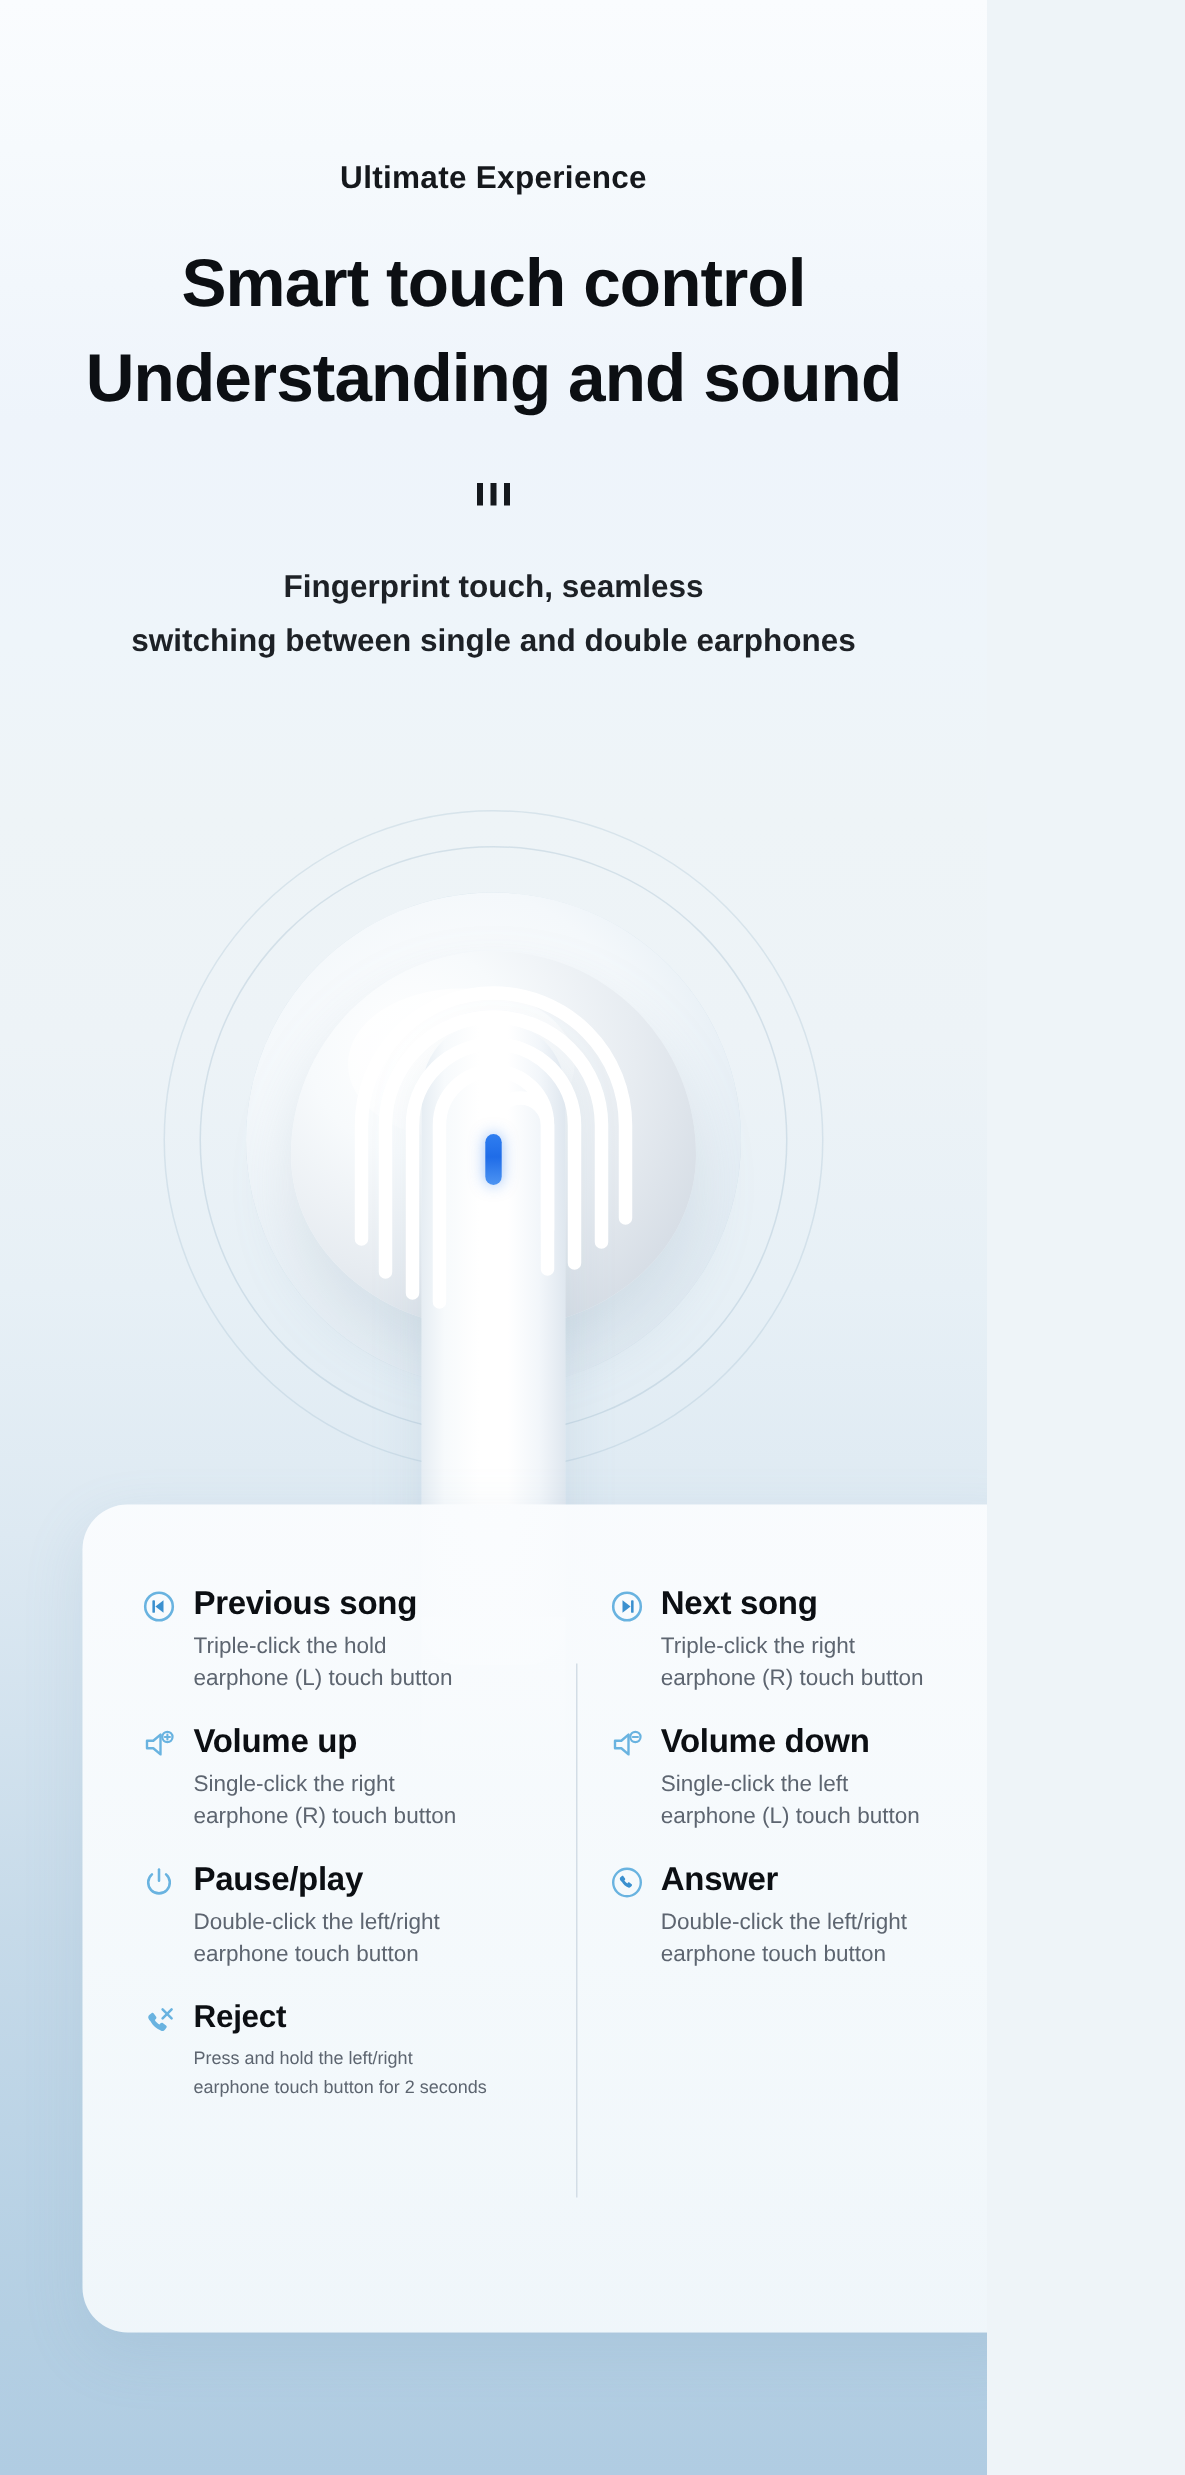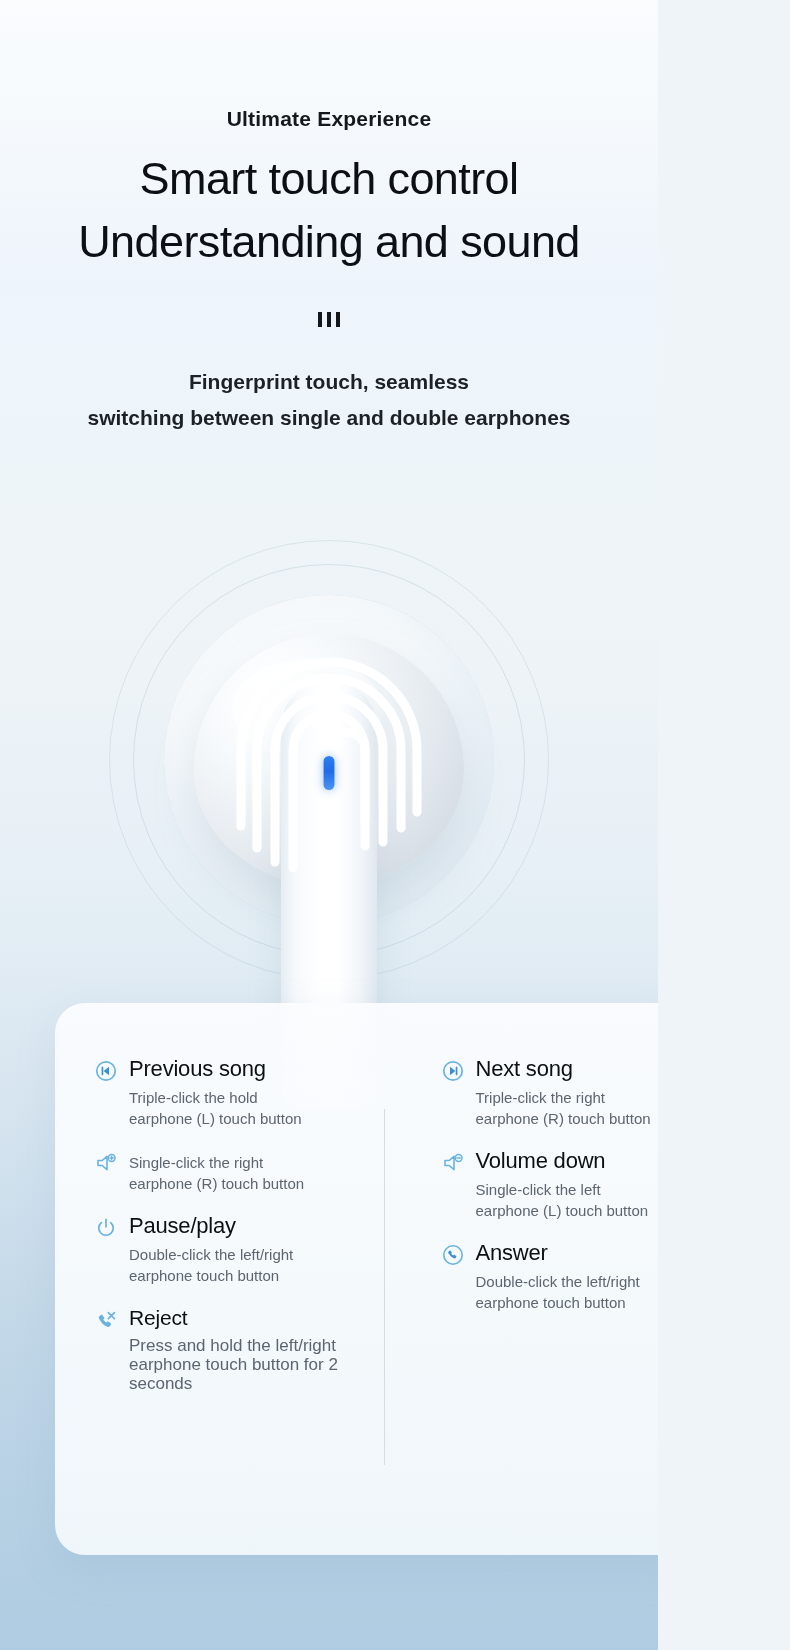--- a/index.html
+++ b/index.html
@@ -37,24 +37,24 @@
   .header { position:relative; z-index:5; padding-top:107px; text-align:center; }
 
   .eyebrow {
     font-size:21px;
     font-weight:700;
     color:#15181c;
     letter-spacing:.2px;
   }
 
   .headline {
-    margin-top:16px;
+    margin-top:26px;
     font-size:45px;
     line-height:63px;
-    font-weight:400;
+    font-weight:700;
     color:#0c0f13;
     letter-spacing:-0.6px;
   }
 
   
   .divider {
     margin:39px auto 0;
     display:flex;
     gap:5px;
     justify-content:center;
@@ -176,21 +176,21 @@
     width:645px; height:552px;
     border-radius:30px;
     background:linear-gradient(180deg, rgba(250,252,254,.96) 0%, rgba(247,251,253,.94) 55%, rgba(244,249,252,.93) 100%);
     box-shadow:0 14px 40px rgba(120,155,185,.16);
     z-index:6;
     padding:52px 26px 30px 38px;
   }
 
   .grid { display:flex; position:relative; height:100%; }
   .col  { width:50%; position:relative; }
-  .col.right { padding-left:56px; }
+  .col.right { padding-left:21px; }
 
   
   .col-sep {
     position:absolute;
     left:50%; top:54px;
     width:1px; height:356px;
     background:#d3dde6;
   }
 
   .feature { display:flex; gap:10px; margin-bottom:18px; }
@@ -201,33 +201,33 @@
     width:26px; height:26px;
     margin-top:3px;
     display:flex; align-items:center; justify-content:center;
     color:#69b3e0;
   }
   .f-body { flex:1 1 auto; min-width:0; }
 
   .f-title {
     font-size:22px;
     line-height:27px;
-    font-weight:400;
+    font-weight:700;
     color:#0c0f13;
     letter-spacing:-0.2px;
   }
   .f-desc {
     margin-top:5px;
     font-size:15px;
     line-height:21px;
     font-weight:500;
     color:#5d6570;
   }
   .feature.compact .f-title { font-size:21px; }
-  .feature.compact .f-desc  { font-size:17px; line-height:19px; }
+  .feature.compact .f-desc  { font-size:12px; line-height:19px; }
 </style>
 </head>
 <body>
 
 <div class="page">
 
   <div class="header">
     <div class="eyebrow">Ultimate Experience</div>
 
     <div class="headline">
@@ -297,20 +297,21 @@
 
         <div class="feature">
           <span class="f-icon">
             <svg width="24" height="24" viewBox="0 0 24 24" fill="none">
               <path d="M4 9.5h4.2L13 5.4v13.2L8.2 14.5H4z" stroke="#69b3e0" stroke-width="1.6" stroke-linejoin="round"></path>
               <circle cx="17.6" cy="7" r="3.4" stroke="#69b3e0" stroke-width="1.5"></circle>
               <path d="M17.6 5.3v3.4M15.9 7h3.4" stroke="#69b3e0" stroke-width="1.4" stroke-linecap="round"></path>
             </svg>
           </span>
           <div class="f-body">
+            <div class="f-title">Volume up</div>
             <div class="f-desc">
               <div>Single-click the right</div>
               <div>earphone (R) touch button</div>
             </div>
           </div>
         </div>
 
         <div class="feature">
           <span class="f-icon">
             <svg width="24" height="24" viewBox="0 0 24 24" fill="none">

